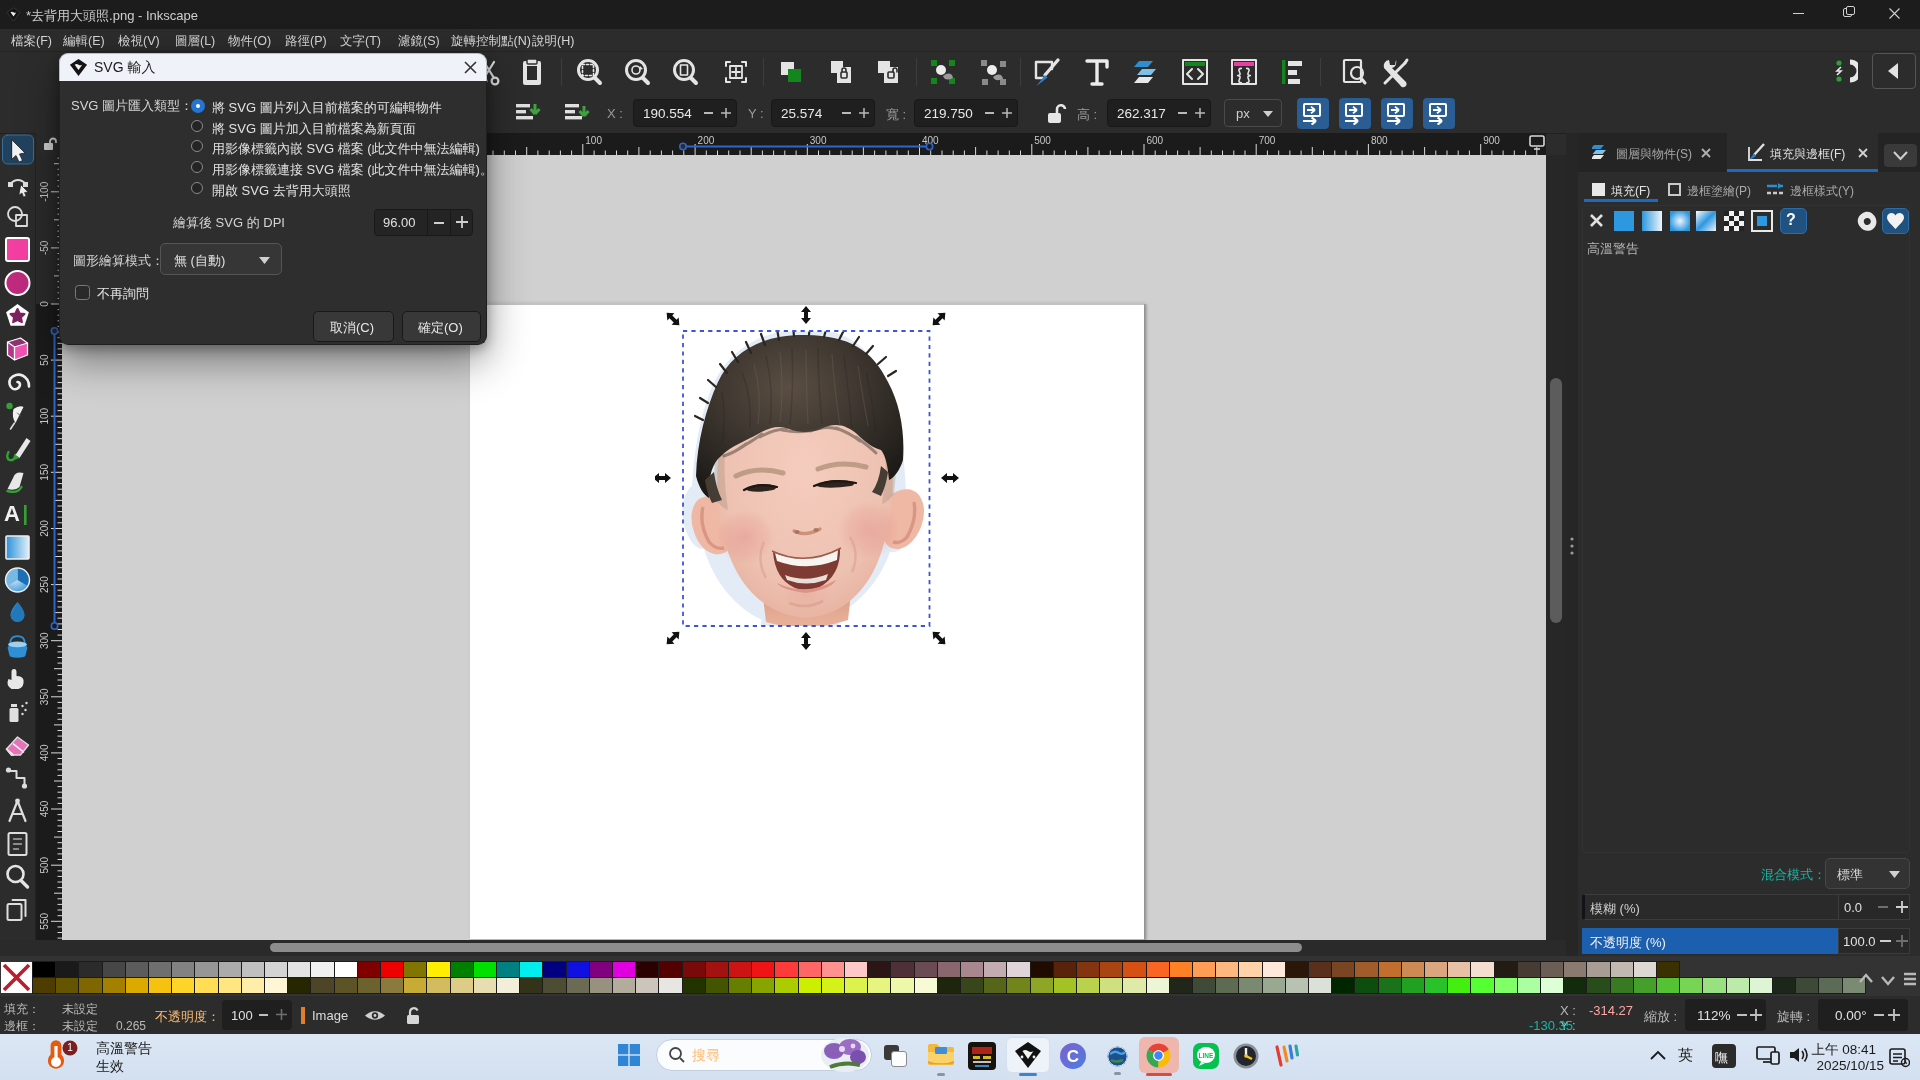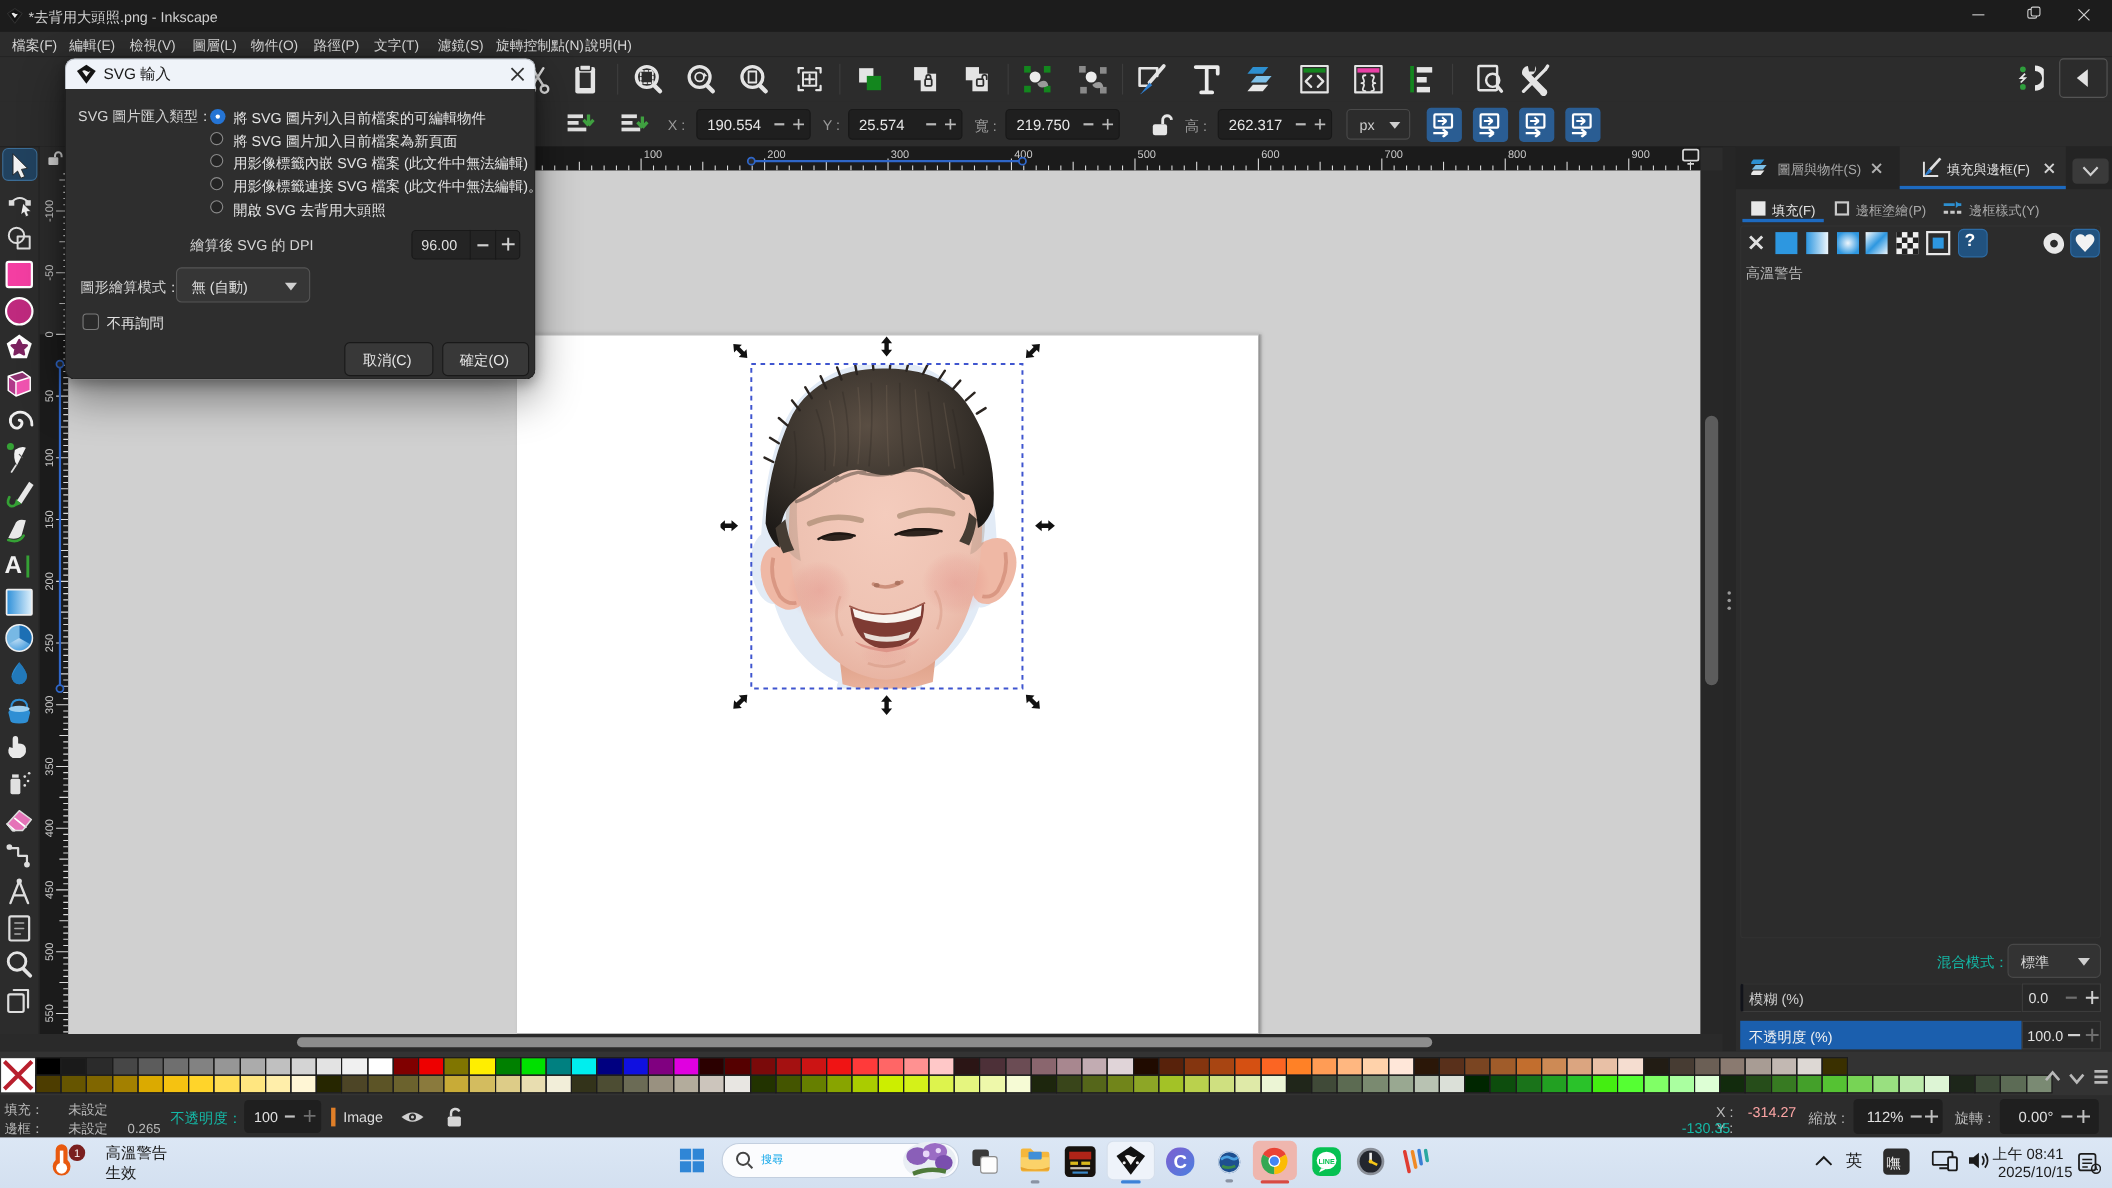--- a/index.html
+++ b/index.html
@@ -905,21 +905,21 @@
       <path d="M24 7 L30 14 L36 7" stroke="#b9b9b9" stroke-width="2.4" fill="none"></path>
       <path d="M46 4 h12 M46 9 h12 M46 14 h12" stroke="#b9b9b9" stroke-width="2.4"></path>
     </svg>
 
 <div class="abs" style="left:0;top:996px;width:1920px;height:38px;background:#2c2c2c"></div>
 <div class="abs txt" style="left:4px;top:1001px;font-size:12px;color:#b9b9b9">填充：</div>
 <div class="abs txt" style="left:62px;top:1001px;font-size:12px;color:#b9b9b9">未設定</div>
 <div class="abs txt" style="left:4px;top:1018px;font-size:12px;color:#b9b9b9">邊框：</div>
 <div class="abs txt" style="left:62px;top:1018px;font-size:12px;color:#b9b9b9">未設定</div>
 <div class="abs txt" style="left:116px;top:1019px;font-size:12px;color:#b9b9b9">0.265</div>
-<div class="abs txt" style="left:155px;top:1008px;font-size:13px;color:#14b8a6">不透明度：</div>
+<div class="abs txt" style="left:155px;top:1008px;font-size:13px;color:#fdba74">不透明度：</div>
 <div class="abs" style="left:222px;top:1000px;width:70px;height:30px;background:#1f1f1f;border-radius:4px"></div>
 <div class="abs txt" style="left:231px;top:1008px;font-size:13px;color:#e0e0e0">100</div>
 <div class="abs" style="left:259px;top:1014px;width:9px;height:2px;background:#c0c0c0"></div>
 <svg class="abs" style="left:276px;top:1009px" width="11" height="11">
       <path d="M5.5 0 V11 M0 5.5 H11" stroke="#6f6f6f" stroke-width="1.6"></path>
     </svg>
 <div class="abs" style="left:301px;top:1007px;width:4px;height:17px;background:#e07f28"></div>
 <div class="abs txt" style="left:312px;top:1008px;color:#dcdcdc">Image</div>
 <svg class="abs" style="left:364px;top:1007px" width="22" height="17" viewBox="0 0 22 17">
  <path d="M1 8.5 Q11 0 21 8.5 Q11 17 1 8.5 Z" fill="#d0d0d0"></path>
@@ -968,21 +968,21 @@
       <rect x="11.7" y="0" width="10.3" height="10.3" fill="#2f86d6"></rect>
  <rect x="0" y="11.7" width="10.3" height="10.3" fill="#2f86d6"></rect>
       <rect x="11.7" y="11.7" width="10.3" height="10.3" fill="#2f86d6"></rect>
 </svg>
 
 <div class="abs" style="left:656px;top:1039px;width:216px;height:32px;background:#fbfcfe;border:1px solid #c3cfdf;border-radius:16px"></div>
 <svg class="abs" style="left:668px;top:1046px" width="18" height="18" viewBox="0 0 18 18">
  <circle cx="7.5" cy="7.5" r="5.5" fill="none" stroke="#444" stroke-width="1.8"></circle>
       <path d="M12 12 L16 16" stroke="#444" stroke-width="1.8"></path>
     </svg>
-<div class="abs txt" style="left:692px;top:1047px;color:#0ea5e9;font-size:10px">搜尋</div>
+<div class="abs txt" style="left:692px;top:1047px;color:#fdba74;font-size:14px">搜尋</div>
 <svg class="abs" style="left:820px;top:1037px" width="50" height="36" viewBox="0 0 50 36">
  <ellipse cx="25" cy="18" rx="24" ry="17" fill="#e9eef4"></ellipse>
  <ellipse cx="14" cy="14" rx="10" ry="8" fill="#8a5fb8"></ellipse>
  <ellipse cx="30" cy="10" rx="11" ry="8" fill="#9a6cc4"></ellipse>
  <ellipse cx="38" cy="20" rx="8" ry="7" fill="#7a4fae"></ellipse>
  <path d="M10 30 q15 -6 30 -2" stroke="#4e7a3a" stroke-width="4" fill="none"></path>
  <circle cx="22" cy="12" r="3" fill="#e8d8f8"></circle>
       <circle cx="33" cy="9" r="2.4" fill="#e8d8f8"></circle>
 </svg>
 

